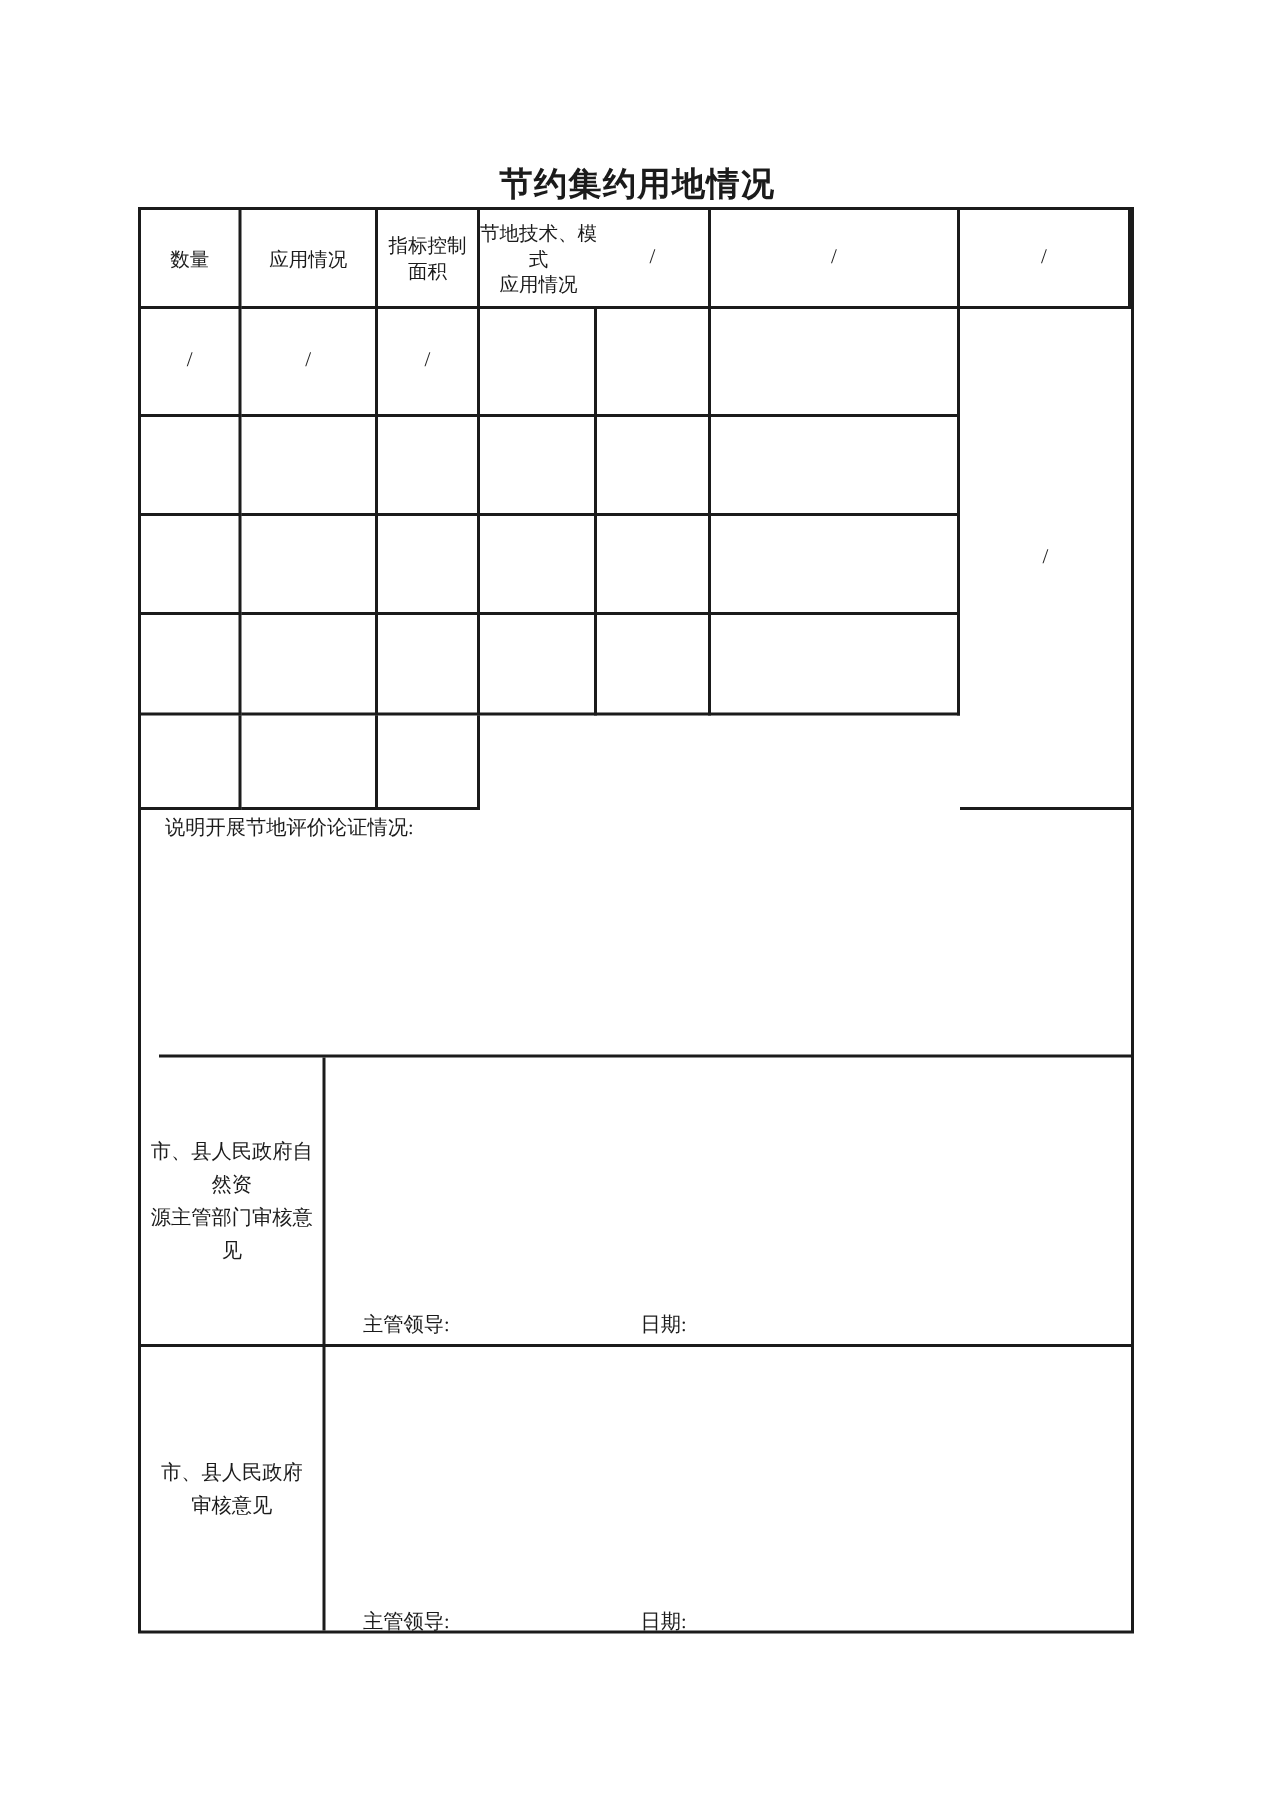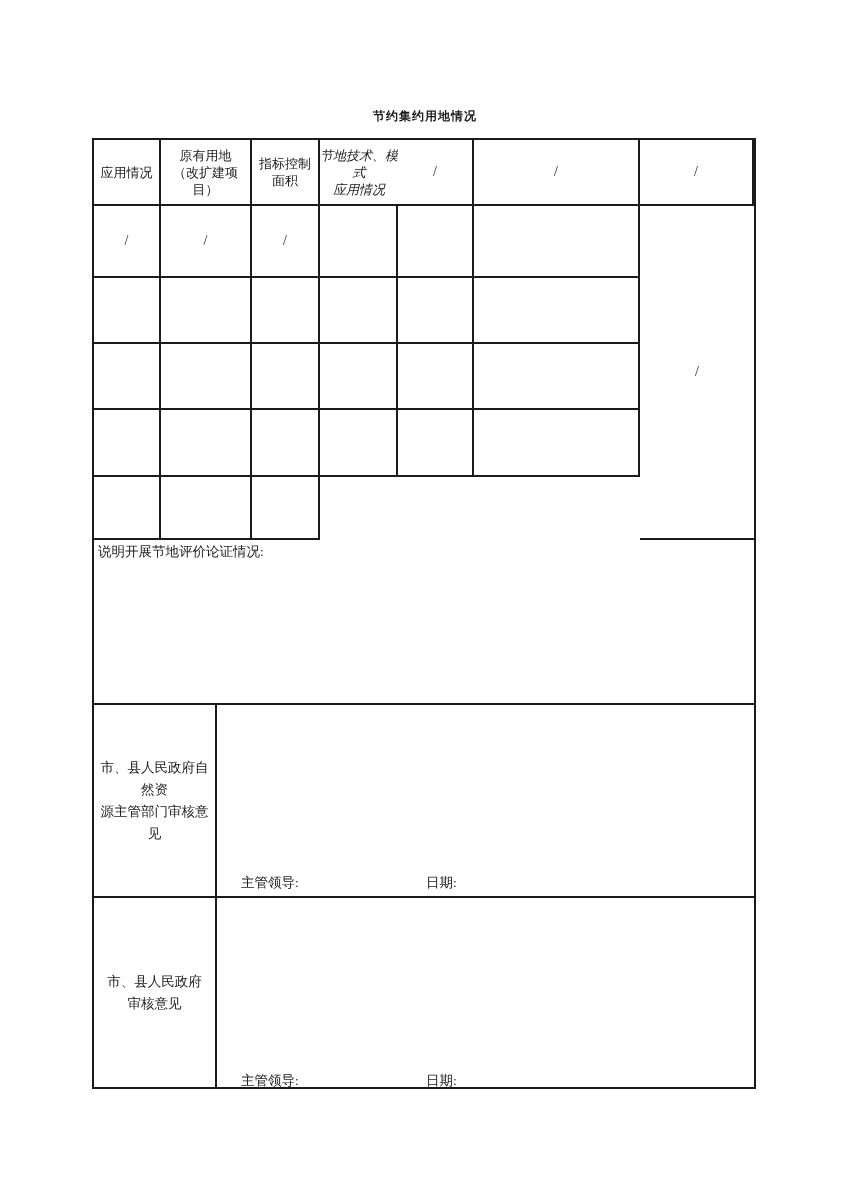--- a/index.html
+++ b/index.html
@@ -10,21 +10,21 @@
     position: relative;
     font-family: "Liberation Serif", "DejaVu Serif", serif;
     color: var(--ink);
   }
   .doc-title {
     position: absolute;
     top: 108px; left: 0; width: 850px;
     text-align: center;
     font-family: "Liberation Sans", "DejaVu Sans", sans-serif;
     font-weight: 700;
-    font-size: 12px;
+    font-size: 22px;
     letter-spacing: 1px;
   }
   .form-table {
     position: absolute;
     left: 92px; top: 138px;
     width: 664px; height: 951px;
     border: 2px solid var(--ink);
     display: flex;
     flex-direction: column;
     background: #ffffff;
@@ -38,64 +38,65 @@
   }
   .cell {
     border-right: 2px solid var(--ink);
     border-bottom: 2px solid var(--ink);
     display: flex;
     align-items: center;
     justify-content: center;
     text-align: center;
     overflow: hidden;
   }
-  .cell.last-col { border-right: none; font-style: italic; }
+  .cell.last-col { border-right: none; }
   .cell.header {
     font-size: 13px;
     line-height: 17px;
     white-space: pre-line;
   }
   .cell.body { font-size: 14px; }
   .cell.merged {
     grid-column: 7;
     grid-row: 2 / 7;
     border-right: none;
     font-size: 14px;
   }
   .note-row {
     height: 165px;
     flex: 0 0 auto;
     border-bottom: 2px solid var(--ink);
     padding: 3px 4px;
     font-size: 13.5px;
     text-align: left;
+    margin-left: 12px;
   }
   .review-row {
     display: flex;
     flex: 0 0 auto;
-    gap: 20px;
   }
   .review-row.first { height: 193px; border-bottom: 2px solid var(--ink); }
   .review-row.second { flex: 1 1 auto; justify-content: space-between; }
   .review-label {
     width: 123px;
     flex: 0 0 123px;
     border-right: 2px solid var(--ink);
     display: flex;
     align-items: center;
     justify-content: center;
     text-align: center;
     font-size: 13.5px;
     line-height: 22px;
     white-space: pre-line;
     padding: 0 2px;
   }
   .review-content {
     flex: 1 1 auto;
     position: relative;
+    margin-left: 21px;
   }
   .sign-line {
     position: absolute;
     left: 4px; right: 0;
     font-size: 13.5px;
     height: 17px;
     line-height: 17px;
   }
   .review-row.first .sign-line { bottom: 5px; }
   .review-row.second .sign-line { bottom: -2px; }
@@ -104,24 +105,22 @@
 </style>
 </head>
 <body>
 
 <div class="doc-title">节约集约用地情况</div>
 
 <div class="form-table">
 
   <div class="grid-top">
 
+    <div class="cell header">数量</div>
     <div class="cell header">应用情况</div>
-    <div class="cell header">原有用地
-（改扩建项
-目）</div>
     <div class="cell header">指标控制
 面积</div>
     <div class="cell header last-col">节地技术、模式
 应用情况</div>
 
     <div class="cell merged">/</div>
 
     <div class="cell body">/</div>
     <div class="cell body">/</div>
     <div class="cell body">/</div>

